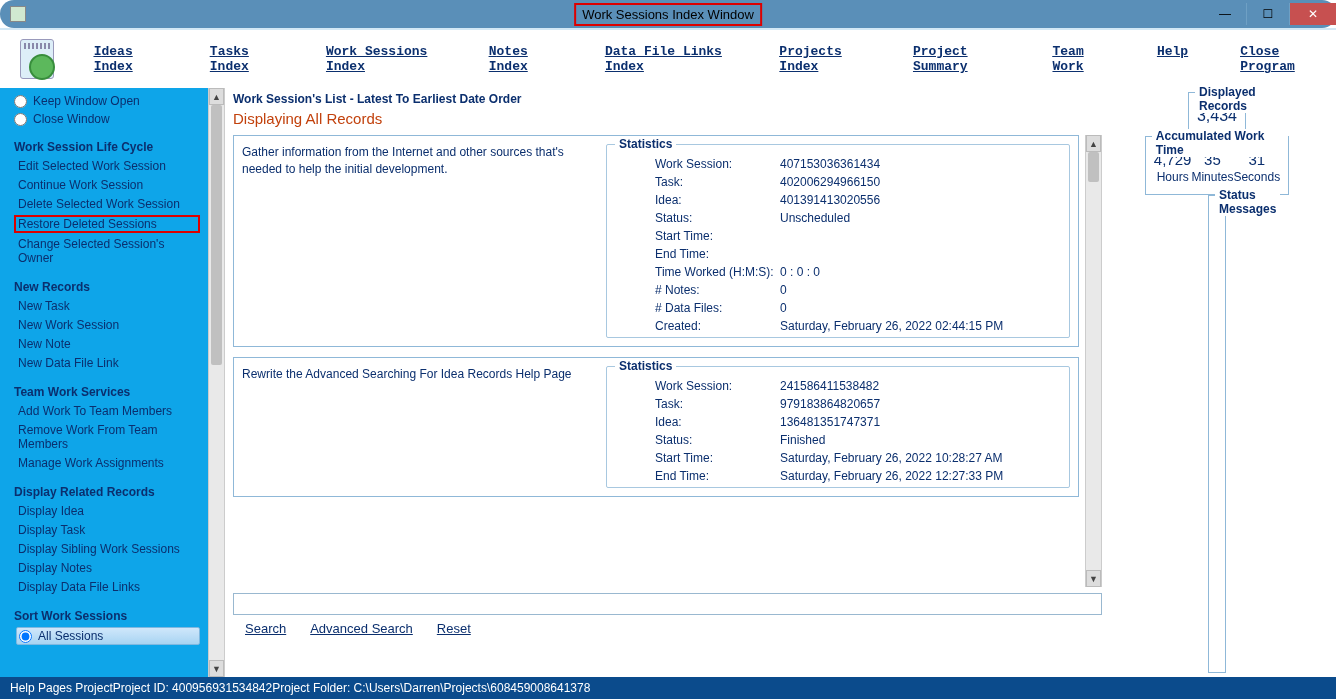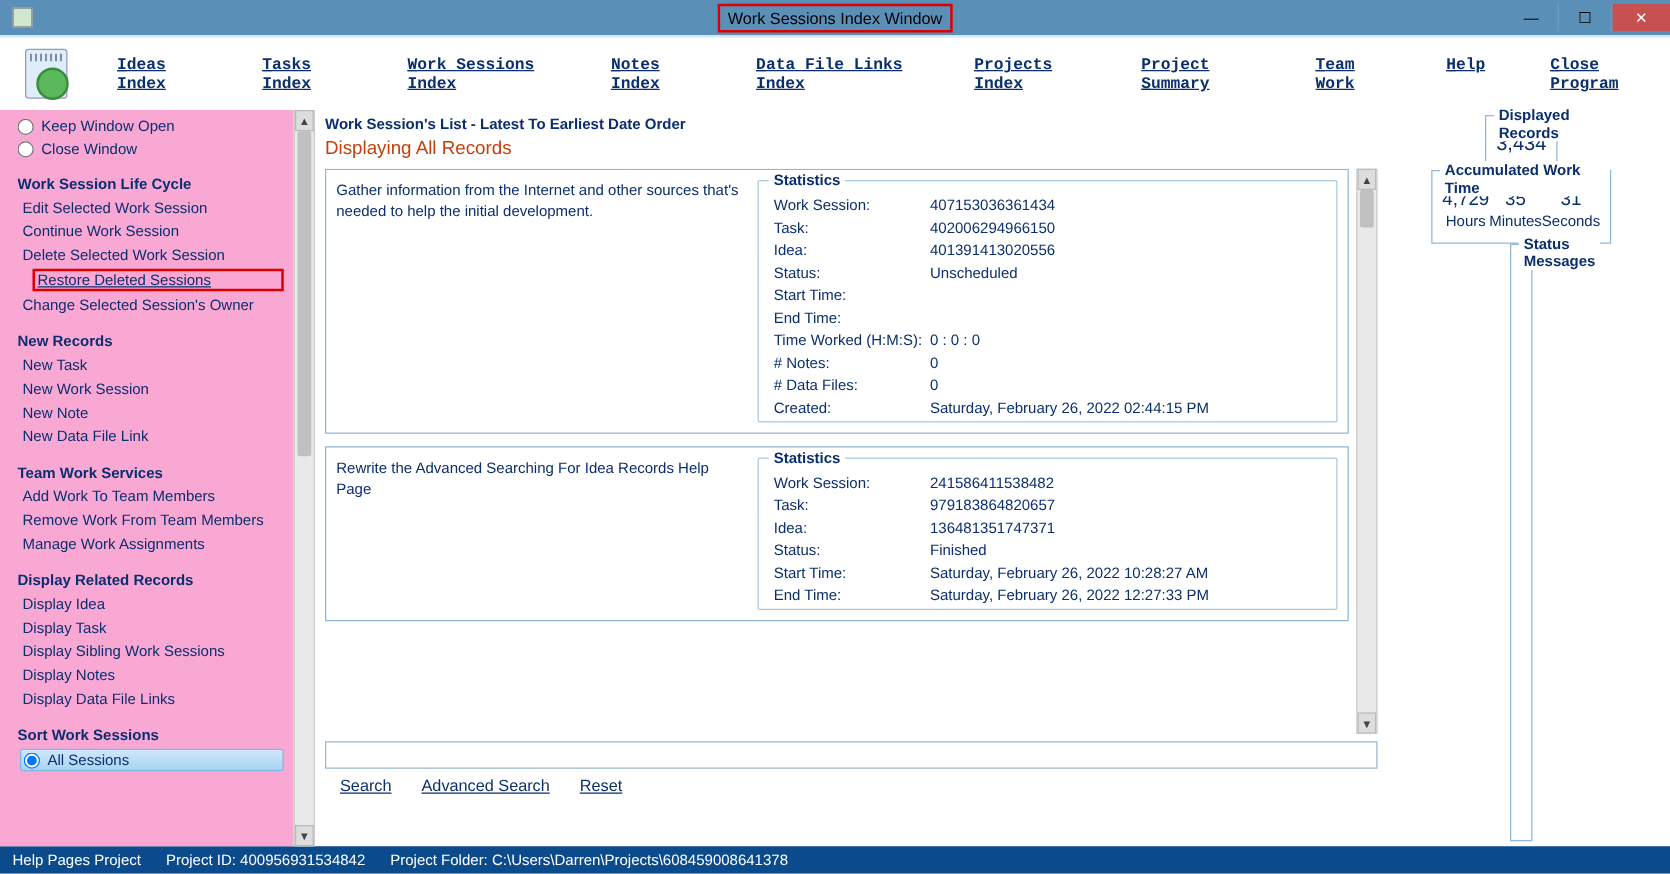--- a/index.html
+++ b/index.html
@@ -1,78 +1,78 @@
 <!DOCTYPE html>
 <html><head>
 <meta charset="utf-8">
 <style>
 * { box-sizing: border-box; margin: 0; padding: 0; }
 body { font-family: "Segoe UI", Tahoma, sans-serif; font-size: 12px; background: #fff; overflow: hidden; }
 
-.titlebar { height: 28px; background: #5a8fb8; display: flex; align-items: center; position: relative; }
+.titlebar { height: 28px; background: #5a8fb8; display: flex; align-items: center; position: relative; border-radius: 14px; }
 .titlebar-icon { width: 16px; height: 16px; margin-left: 10px; background: #d0e8d0; border: 1px solid #888; }
 .titlebar-text { position: absolute; left: 50%; transform: translateX(-50%); color: #000; font-size: 13px; padding: 2px 6px; }
 .title-highlight { border: 2px solid #d00; }
 .titlebar-controls { margin-left: auto; display: flex; height: 22px; }
 .tc-btn { width: 42px; height: 22px; display: flex; align-items: center; justify-content: center; color: #000; }
 .tc-close { background: #c75050; color: #fff; width: 46px; }
 .tc-sep { width: 1px; background: #6fa0c4; }
 
 .toolbar { height: 60px; background: #fff; display: flex; align-items: center; padding: 0 20px; border-top: 2px solid #d3e8f5; }
 .toolbar-icon { width: 40px; height: 40px; margin-right: 40px; position: relative; background: #ddeef8; border: 1px solid #99b; border-radius: 3px; }
 .toolbar-icon::before { content:""; position:absolute; top:3px; left:3px; right:3px; height:6px; background: repeating-linear-gradient(90deg,#88a,#88a 2px,#ddeef8 2px,#ddeef8 4px);}
 .toolbar-icon::after { content:""; position:absolute; top:14px; left:8px; width:22px; height:22px; border-radius:50%; background:#5cb85c; border:2px solid #388e3c;}
 .toolbar-items { display: flex; gap: 52px; font-family: Liberation Mono, monospace; }
 .toolbar-item { color: #0b2f6e; font-size: 13px; font-weight: bold; text-decoration: underline; cursor: pointer; }
 
 .body { display: flex; height: calc(699px - 28px - 60px - 22px); }
 
-.sidebar { width: 235px; background: #f9a8d4; padding: 6px 8px 6px 14px; overflow: hidden; }
+.sidebar { width: 208px; background: #0ea5e9; padding: 6px 8px 6px 14px; overflow: hidden; }
 .radio-row { display: flex; align-items: center; gap: 6px; color: #0b2f6e; font-size: 12px; margin-bottom: 4px; }
 .radio-row input { margin: 0; }
 .side-heading { color: #0b2f6e; font-weight: bold; font-size: 12px; margin-top: 14px; margin-bottom: 4px; }
 .side-link { color: #0b2f6e; font-size: 12px; margin: 3px 0 3px 2px; cursor: pointer; padding: 1px 2px; }
-.side-link.highlighted { border: 2px solid #d00; margin-left: 12px; padding: 0 2px; text-decoration: underline; }
+.side-link.highlighted { border: 2px solid #d00; margin-left: 0; padding: 0 2px; }
 .side-link.selected { background: linear-gradient(#cfe7fb,#a8d4f2); border: 1px solid #7fb8e0; border-radius: 2px; }
 
 .vscroll { width: 17px; background: #e9e9e9; border-left: 1px solid #ccc; border-right: 1px solid #ccc; position: relative; }
 .vscroll .arrow { height: 17px; background: #ddd; border: 1px solid #bbb; display:flex;align-items:center;justify-content:center;font-size:9px;color:#444;}
 .vscroll .thumb { position: absolute; left: 2px; right: 2px; background: #c0c0c0; border-radius: 2px; }
 
 .main { flex: 1; padding: 4px 4px 4px 8px; position: relative; }
 .list-label { color: #0b2f6e; font-weight: bold; font-size: 12px; margin-bottom: 2px; }
 .display-all { color: #c2410c; font-size: 15px; margin: 4px 0 8px; }
 
 .records-area { display: flex; }
 .records { flex: 1; display: flex; flex-direction: column; gap: 10px; max-height: 452px; overflow: hidden; padding-right: 6px;}
 .record { border: 1px solid #8fb8d8; background: #fff; display: flex; padding: 8px; gap: 10px; }
 .rec-desc { flex: 1; color: #0b2f6e; font-size: 12px; line-height: 1.4; }
 .rec-stats { width: 464px; border: 1px solid #a8c8e0; border-radius: 2px; padding: 8px 10px 0 12px; position: relative; }
 .rec-stats .legend { position: absolute; top: -8px; left: 8px; background: #fff; padding: 0 4px; color: #0b2f6e; font-weight: bold; font-size: 12px; }
 .stat-row { display: flex; margin: 4px 0; color: #0b2f6e; font-size: 12px; }
-.stat-label { width: 125px; }
+.stat-label { width: 125px; margin-left: 36px; }
 .stat-val { flex: 1; }
 
 .search-row { margin-top: 6px; }
 .search-input { width: 100%; height: 22px; border: 1px solid #99b8d0; padding: 2px 4px; background:#fff; }
 .search-links { margin-top: 6px; display: flex; gap: 24px; padding-left: 12px; }
 .search-links span { color: #0b2f6e; font-size: 13px; text-decoration: underline; cursor: pointer; }
 
 .rightcol { width: 230px; padding: 4px 8px 4px 0; display: flex; flex-direction: column; gap: 0; align-items: center; }
 .panel { border: 1px solid #8fb8d8; position: relative; padding: 14px 8px 10px; }
 .panel .legend { position: absolute; top: -8px; left: 6px; background: #fff; padding: 0 4px; color: #0b2f6e; font-weight: bold; font-size: 12px; }
 .big-num { color: #0b2f6e; font-size: 16px; text-align: center; }
 .time-grid { display: flex; justify-content: space-around; text-align: center; }
 .time-grid div { color: #0b2f6e; font-size: 12px; }
 .time-grid .n { font-size: 15px; margin-bottom: 2px; }
 .daterange { text-align: center; color: #0b2f6e; font-size: 12px; }
 .daterange div { margin: 2px 0; }
 .status-panel { flex: 1; }
 
-.statusbar { height: 22px; background: #0b4b8c; color: #fff; display: flex; align-items: center; padding: 0 10px; gap: 20px; font-size: 12px; }
+.statusbar { height: 22px; background: #0b4b8c; color: #fff; display: flex; align-items: center; padding: 0 10px; font-size: 12px; }
 
 .u { text-decoration: underline; }
 </style>
 </head>
 <body>
 
 <div class="titlebar">
   <div class="titlebar-icon"></div>
   <div class="titlebar-text title-highlight">Work Sessions Index Window</div>
   <div class="titlebar-controls">

